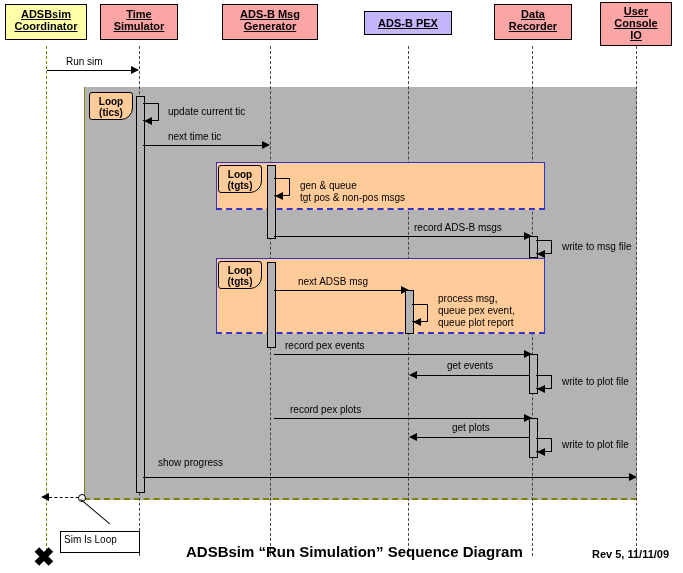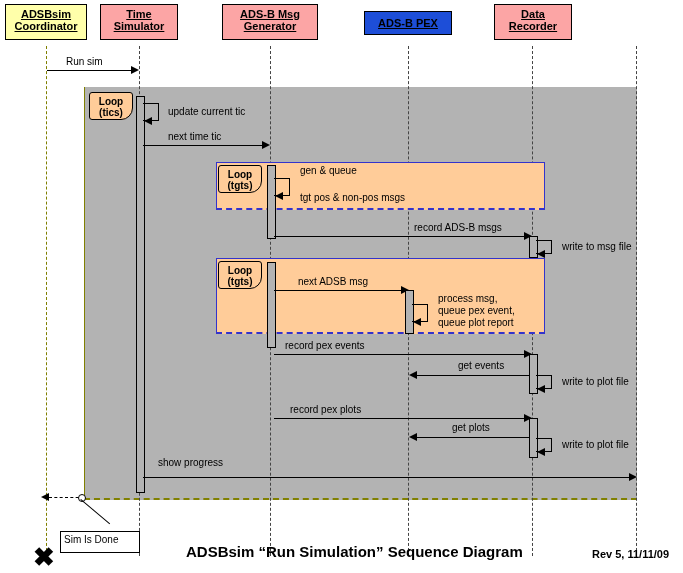--- a/index.html
+++ b/index.html
@@ -23,21 +23,21 @@
     text-align: center;
     font-size: 11px;
     font-weight: bold;
     line-height: 12px;
     padding-top: 3px;
     color: #000000;
   }
   .actor .lbl { text-decoration: underline; display: block; }
   .actor-yellow { background: #ffffaa; }
   .actor-orange { background: #fca5a5; }
-  .actor-green  { background: #1d4ed8; }
+  .actor-green  { background: #c4b5fd; }
 
   
   .lifeline {
     position: absolute;
     width: 0;
     border-left: 1px dashed #444444;
   }
   .lifeline-olive { border-left: 1px dashed #808000; }
 
   
@@ -197,20 +197,25 @@
 
   <div class="actor actor-green" style="left:364px; top:11px; width:88px; height:24px; padding-top:5px;">
     <span class="lbl">ADS-B PEX</span>
   </div>
 
   <div class="actor actor-orange" style="left:494px; top:4px; width:78px; height:36px;">
     <span class="lbl">Data</span>
     <span class="lbl">Recorder</span>
   </div>
 
+  <div class="actor actor-orange" style="left:600px; top:2px; width:72px; height:44px; padding-top:2px;">
+    <span class="lbl">User</span>
+    <span class="lbl">Console</span>
+    <span class="lbl">IO</span>
+  </div>
 
   <div class="arrow-line" style="left:47px; top:70px; width:85px;"></div>
   <div class="arrow-head-r" style="left:131px; top:66px;"></div>
   <div class="msg" style="left:66px; top:56px;">Run sim</div>
 
   <div class="loop-tag" style="left:89px; top:92px; width:44px; height:28px;">
     <span>Loop</span><br>
     <span>(tics)</span>
   </div>
 
@@ -227,21 +232,21 @@
   <div class="loopframe" style="left:216px; top:162px; width:329px; height:48px;"></div>
   <div class="loop-tag" style="left:218px; top:165px; width:44px; height:28px;">
     <span>Loop</span><br>
     <span>(tgts)</span>
   </div>
 
   <div class="activation" style="left:267px; top:165px; width:7px; height:72px;"></div>
 
   <div class="selfcall" style="left:274px; top:178px; width:16px; height:18px;"></div>
   <div class="arrow-head-l" style="left:275px; top:192px;"></div>
-  <div class="msg" style="left:300px; top:165px;text-align:right;">gen &amp; queue</div>
+  <div class="msg" style="left:300px; top:180px;text-align:right;">gen &amp; queue</div>
   <div class="msg" style="left:300px; top:192px;">tgt pos &amp; non-pos msgs</div>
 
   <div class="arrow-line" style="left:274px; top:236px; width:251px;"></div>
   <div class="arrow-head-r" style="left:524px; top:232px;"></div>
   <div class="msg" style="left:414px; top:222px;text-align:right;">record ADS-B msgs</div>
 
   <div class="activation" style="left:529px; top:236px; width:7px; height:20px;"></div>
   <div class="selfcall" style="left:536px; top:240px; width:16px; height:14px;"></div>
   <div class="arrow-head-l" style="left:537px; top:250px;"></div>
   <div class="msg" style="left:562px; top:241px;">write to msg file</div>
@@ -265,21 +270,21 @@
   <div class="msg" style="left:438px; top:293px;">process msg,</div>
   <div class="msg" style="left:438px; top:305px;">queue pex event,</div>
   <div class="msg" style="left:438px; top:317px;">queue plot report</div>
 
   <div class="arrow-line" style="left:274px; top:354px; width:251px;"></div>
   <div class="arrow-head-r" style="left:524px; top:350px;"></div>
   <div class="msg" style="left:285px; top:340px;">record pex events</div>
 
   <div class="arrow-line" style="left:412px; top:375px; width:117px;"></div>
   <div class="arrow-head-l" style="left:409px; top:371px;"></div>
-  <div class="msg" style="left:458px; top:360px;">get events</div>
+  <div class="msg" style="left:447px; top:360px;">get events</div>
 
   <div class="activation" style="left:529px; top:354px; width:7px; height:38px;"></div>
   <div class="selfcall" style="left:536px; top:375px; width:16px; height:14px;"></div>
   <div class="arrow-head-l" style="left:537px; top:385px;"></div>
   <div class="msg" style="left:562px; top:376px;">write to plot file</div>
 
   <div class="arrow-line" style="left:274px; top:418px; width:251px;"></div>
   <div class="arrow-head-r" style="left:524px; top:414px;"></div>
   <div class="msg" style="left:290px; top:404px;">record pex plots</div>
 
@@ -296,21 +301,21 @@
   <div class="arrow-head-r" style="left:629px; top:473px;"></div>
   <div class="msg" style="left:158px; top:457px;">show progress</div>
 
   <div class="arrow-line dashed" style="left:49px; top:497px; width:35px;"></div>
   <div class="arrow-head-l" style="left:41px; top:493px;"></div>
   <div class="circle" style="left:78px; top:494px;"></div>
 
   <div class="note-leader" style="left:81px; top:499px; width:38px; transform: rotate(40deg);"></div>
 
   <div class="note" style="left:60px; top:531px; width:80px; height:22px;">
-    <span>Sim Is Done</span>
+    <span>Sim Is Loop</span>
   </div>
 
   <div class="endmark" style="left:33px; top:544px;">✖</div>
 
   <div class="title" style="left:186px; top:543px;">ADSBsim “Run Simulation” Sequence Diagram</div>
   <div class="rev" style="left:592px; top:548px;">Rev 5, 11/11/09</div>
 
 </div>
 
 </body></html>

